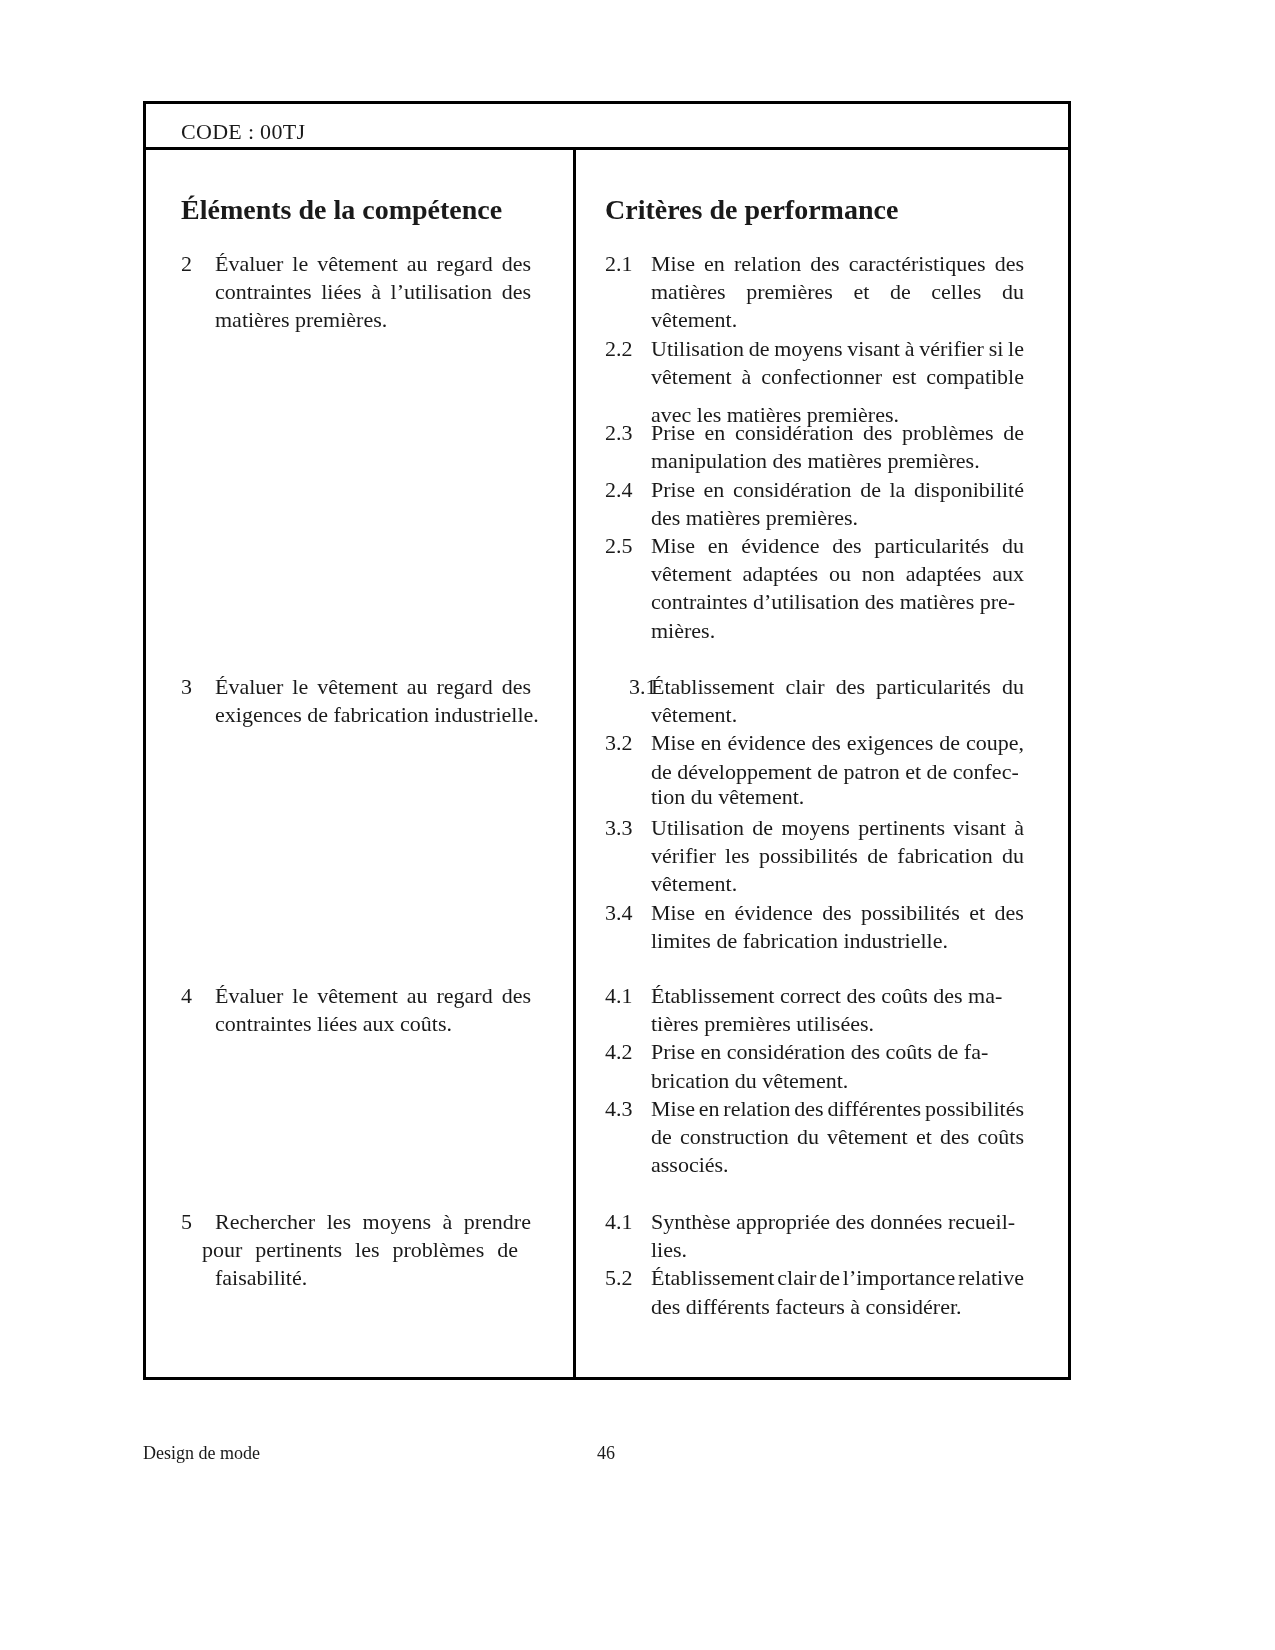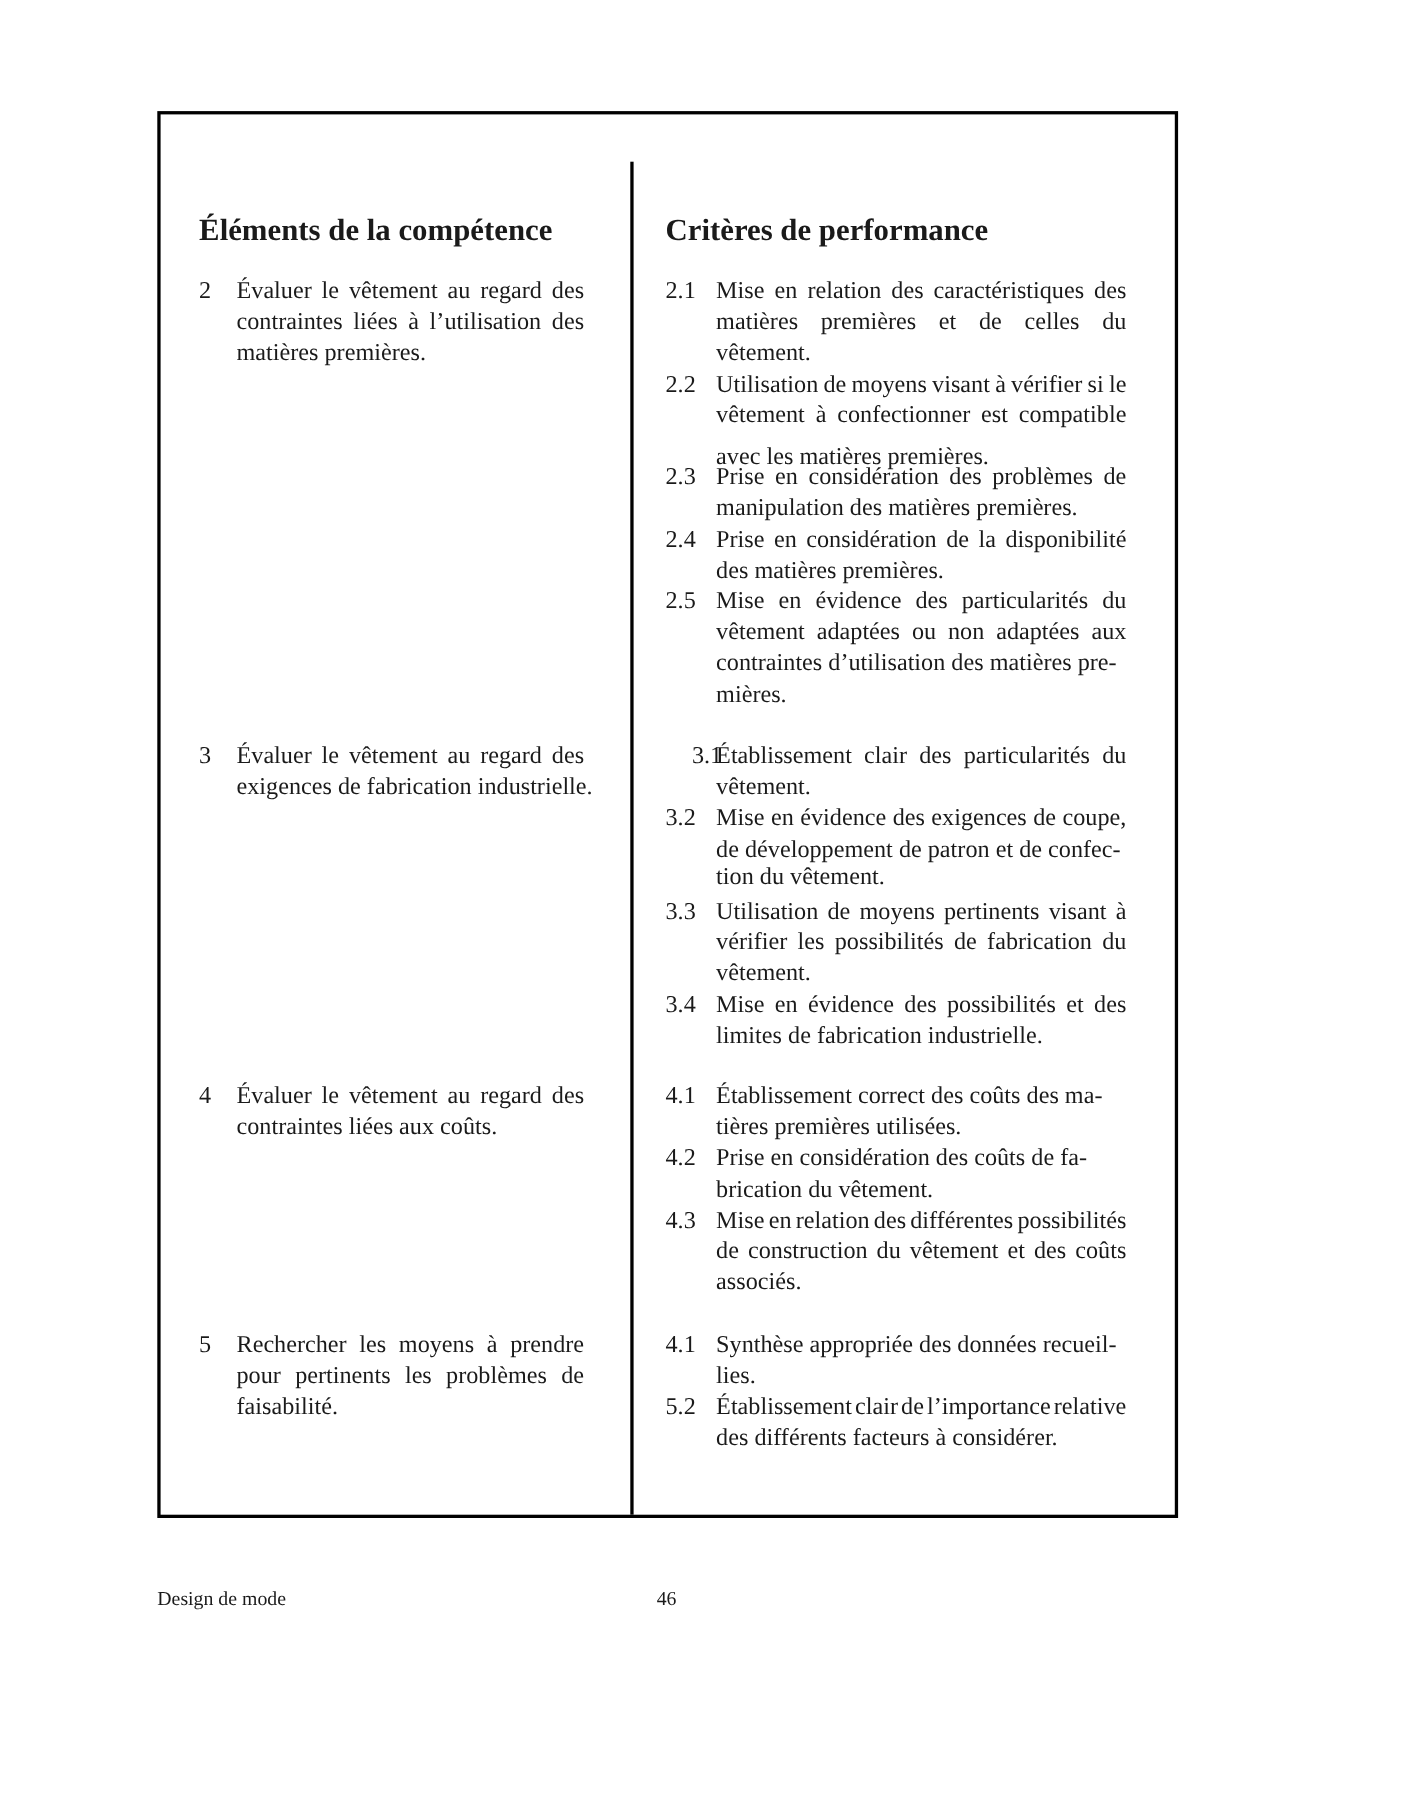--- a/index.html
+++ b/index.html
@@ -16,20 +16,23 @@
     .num { position: absolute; font-size: 22px; line-height: 28px; }
     .justify { display: flex; justify-content: space-between; width: 373px; }
     .justify-l { display: flex; justify-content: space-between; width: 316px; }
     .footer-left { position: absolute; left: 143px; top: 1443px; font-size: 18px; }
     .footer-page { position: absolute; left: 597px; top: 1443px; font-size: 18px; }
   </style>
 </head>
 <body>
 
 <div class="frame">
+  <div class="code-row">
+    <span class="code-text">CODE : 00TJ</span>
+  </div>
   <div class="divider"></div>
   <span class="col-head" style="left:35px">Éléments de la compétence</span>
   <span class="col-head" style="left:459px">Critères de performance</span>
   <div id="rows">
       <span class="num" style="left: 35px; top: 146px;">2</span>
       <span class="line justify-l" style="left: 69px; top: 146px;">
         <span>Évaluer</span>
         <span>le</span>
         <span>vêtement</span>
         <span>au</span>
@@ -216,21 +219,21 @@
       </span>
       <span class="line" style="left: 505px; top: 1047.2px;">associés.</span>
       <span class="num" style="left: 35px; top: 1104px;">5</span>
       <span class="line justify-l" style="left: 69px; top: 1104px;">
         <span>Rechercher</span>
         <span>les</span>
         <span>moyens</span>
         <span>à</span>
         <span>prendre</span>
       </span>
-      <span class="line justify-l" style="left: 69px; top: 1132.2px;">
+      <span class="line justify-l" style="left: 56px; top: 1132.2px;">
         <span>pour</span>
         <span>pertinents</span>
         <span>les</span>
         <span>problèmes</span>
         <span>de</span>
       </span>
       <span class="line" style="left: 69px; top: 1160.4px; font-family: Liberation Serif, serif;">faisabilité.</span>
       <span class="num" style="left: 459px; top: 1104px;">4.1</span>
       <span class="line" style="left: 505px; top: 1104px;">Synthèse appropriée des données recueil-</span>
       <span class="line" style="left: 505px; top: 1132.2px;">lies.</span>

